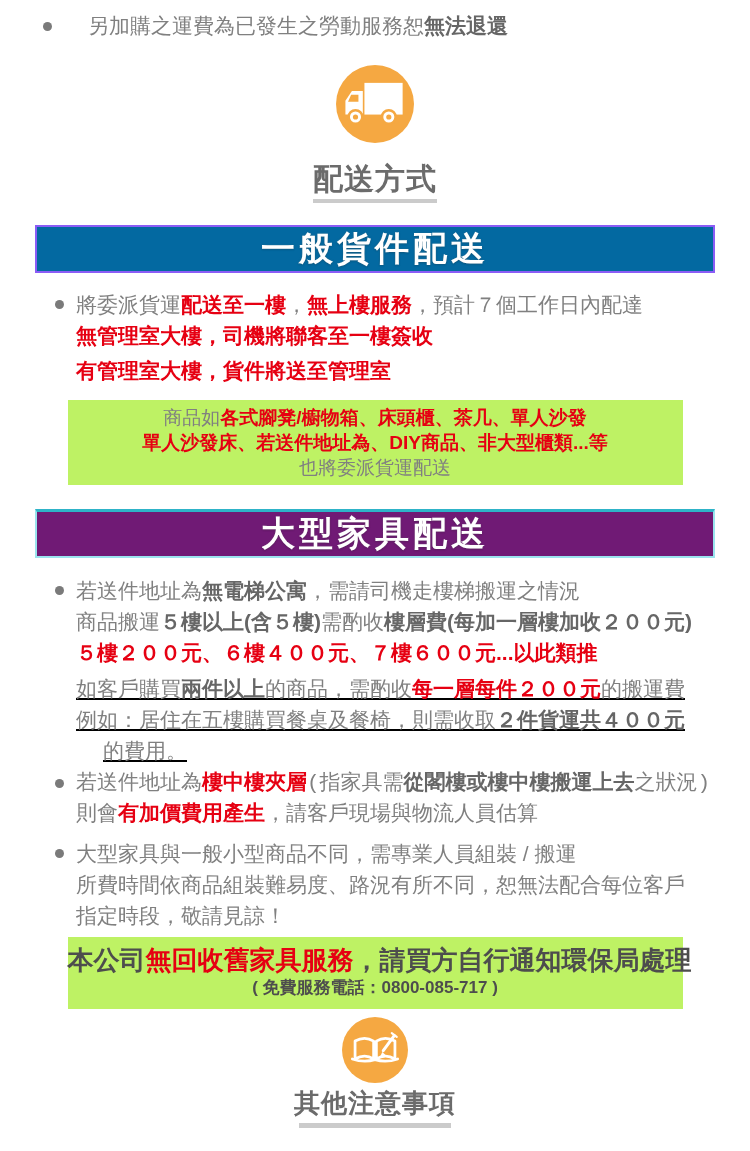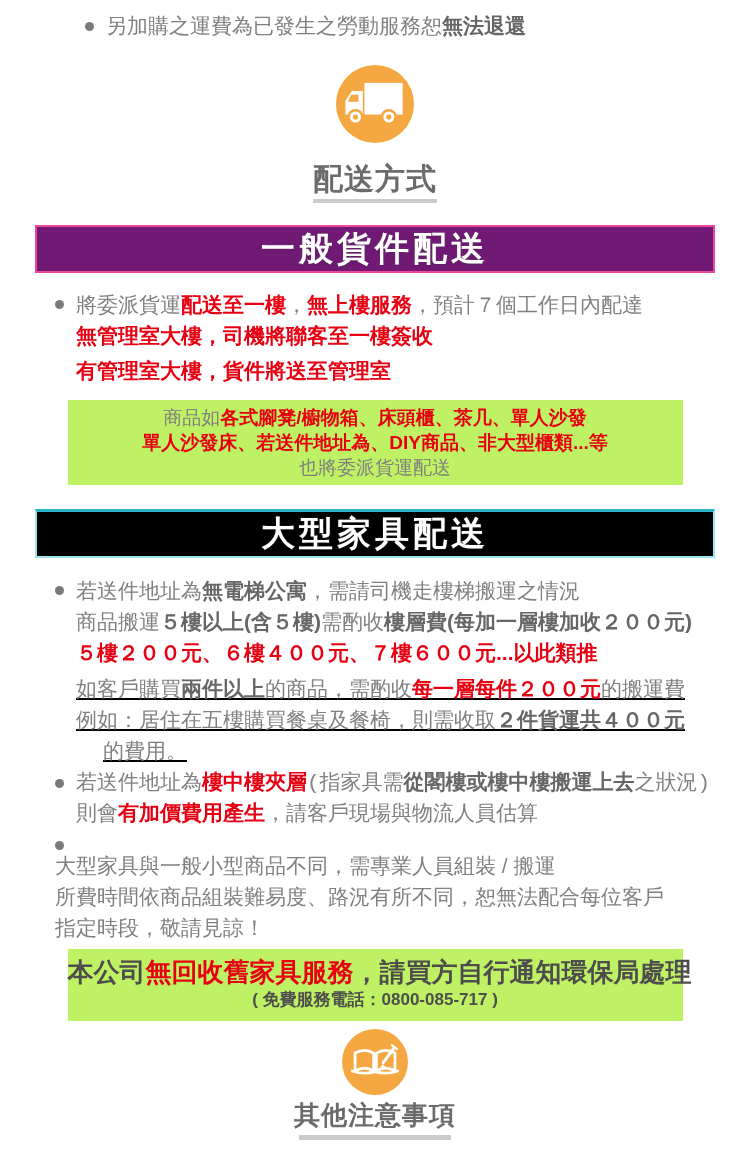--- a/index.html
+++ b/index.html
@@ -13,21 +13,21 @@
   
   .line{font-size:21px;line-height:31px;white-space:nowrap;color:#808080;}
   .seg-plain{color:#808080;}
   .seg-bold{color:#666666;font-weight:700;}
   .seg-darkbold{color:#4d4d4d;font-weight:700;}
   .seg-red{color:#e60012;font-weight:700;}
 
   
   .bullet-row{display:flex;align-items:flex-start;padding-left:55px;}
   .dot{flex:0 0 9px;width:9px;height:9px;border-radius:50%;background:#7a7a7a;margin:11px 12px 0 0;}
-  .top-note{padding-top:11px;padding-left:85px;}
+  .top-note{padding-top:11px;padding-left:43px;gap:24px;}
   .top-note .line{line-height:30px;}
 
   
   .icon-wrap{text-align:center;}
   .icon-circle{display:inline-block;border-radius:50%;background:#f5a842;line-height:0;}
   .icon-circle.big{width:78px;height:78px;}
   .icon-circle.small{width:66px;height:66px;}
   .icon-wrap-1{margin-top:24px;}
   .icon-wrap-2{margin-top:8px;}
 
@@ -36,39 +36,39 @@
     font-weight:600;color:#6b6b6b;letter-spacing:1px;}
   .section-title.small{margin-top:0;font-size:26px;line-height:32px;}
   .title-underline{height:4px;background:#cbcbcb;margin:2px auto 0 auto;}
   .title-underline.w1{width:124px;}
   .title-underline.w2{width:152px;height:5px;margin-top:4px;}
 
   
   .banner{margin:0 35px;height:44px;display:flex;align-items:center;justify-content:center;
     font-size:34px;font-weight:700;color:#ffffff;letter-spacing:4px;
     text-shadow:0 1px 2px rgba(0,0,0,0.18), 0 0 2px rgba(120,120,120,0.35);}
-  .banner-orange{margin-top:22px;background:#701a75;border:2px solid #ec4899;}
-  .banner-cyan{margin-top:24px;background:#000000;border:2px solid #9ae4ee;border-top:3px solid #2eb3c8;}
+  .banner-orange{margin-top:22px;background:#0369a1;border:2px solid #8b5cf6;}
+  .banner-cyan{margin-top:24px;background:#701a75;border:2px solid #9ae4ee;border-top:3px solid #2eb3c8;}
 
   
   .note-box{width:615px;margin:0 auto;background:#bef264;text-align:center;padding:5px 0;}
   .note-box .line{font-size:19px;line-height:25px;}
   .note-box-1{margin-top:14px;}
   .note-box-2{margin-top:6px;padding:8px 0;}
   .note-box-2 .l1{font-size:26px;line-height:30px;}
   .note-box-2 .l2{font-size:17px;line-height:26px;}
 
   
   .blk-general{margin-top:16px;}
   .red-sub{margin-top:4px;}
   .blk-l1{margin-top:17px;}
   .para{margin-top:5px;padding-left:76px;text-decoration:underline;}
   .para .indent{padding-left:27px;}
   .blk-l2{margin-top:2px;font-family:Liberation Mono, monospace;}
-  .blk-l3{flex-direction:column;}
+  .blk-l3{margin-top:8px;}
 
   svg{display:block;}
 </style>
 </head>
 <body>
 
 <div class="page">
 
   <div class="bullet-row top-note">
     <span class="dot"></span>

